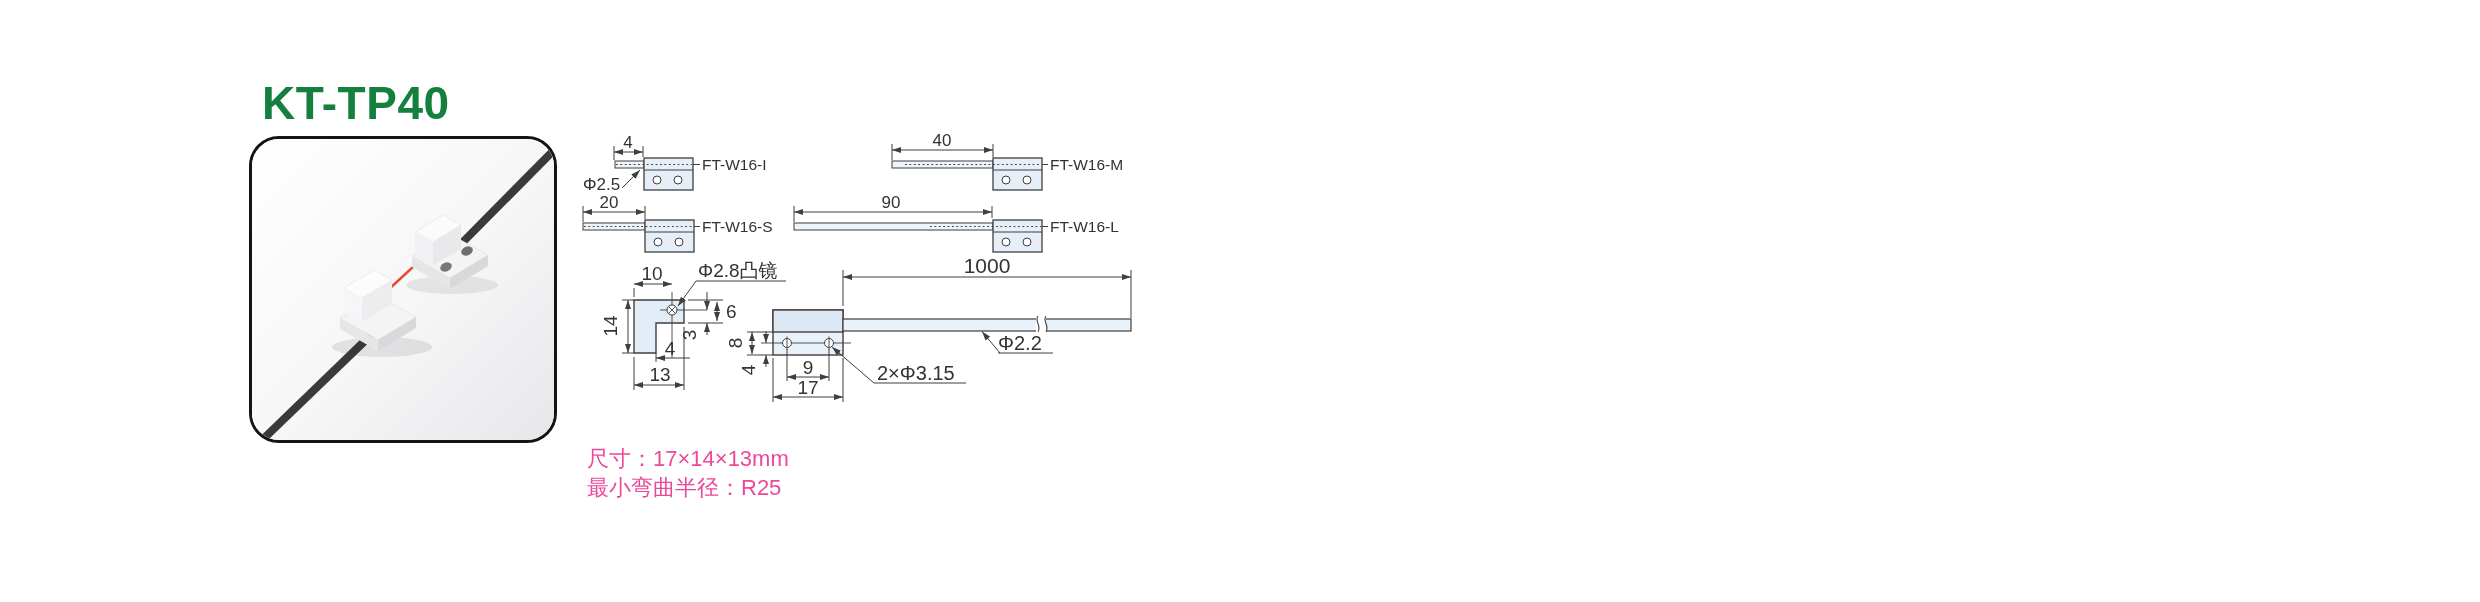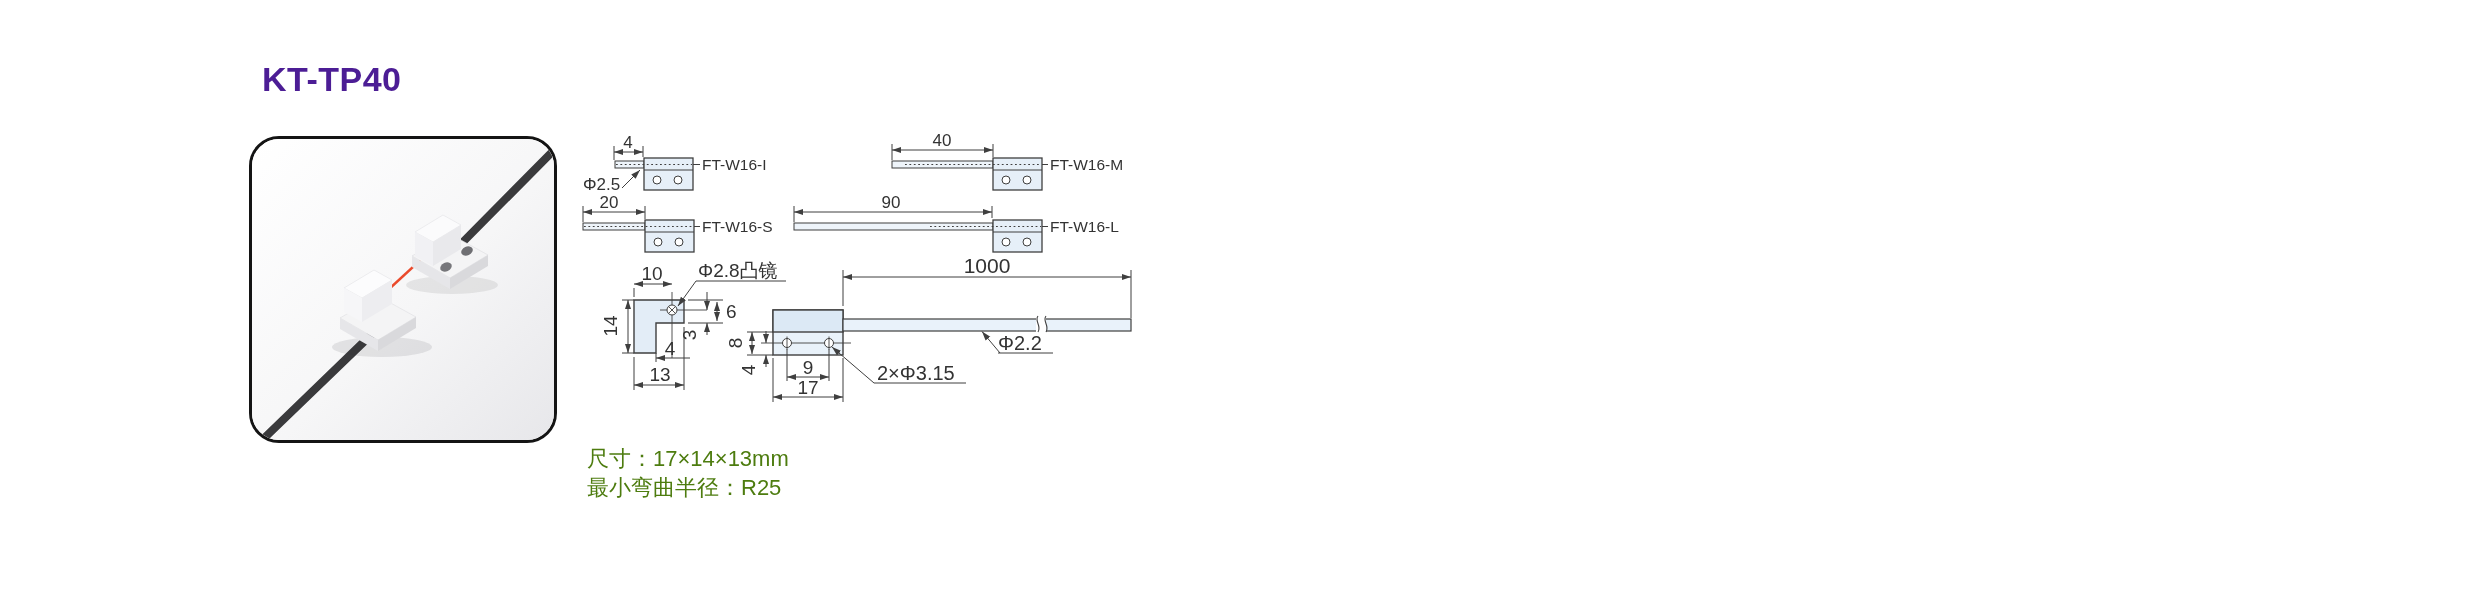--- a/index.html
+++ b/index.html
@@ -1,22 +1,22 @@
 <!DOCTYPE html>
 <html><head>
 <meta charset="utf-8">
 <style>
   html,body{margin:0;padding:0;background:#ffffff;}
   body{font-family:"Liberation Sans",sans-serif;}
   #stage{position:relative;width:2480px;height:602px;background:#ffffff;overflow:hidden;}
-  .title{position:absolute;left:262px;top:60px;font-size:34px;font-weight:700;color:#4c1d95;letter-spacing:0.5px;}
+  .title{position:absolute;left:262px;top:76px;font-size:46px;font-weight:700;color:#15803d;letter-spacing:0.5px;}
   .photo-frame{position:absolute;left:249px;top:136px;width:308px;height:307px;border:3px solid #141414;border-radius:30px;overflow:hidden;box-sizing:border-box;}
   .photo-frame svg{display:block;}
   .drawing{position:absolute;left:560px;top:120px;}
-  .specs{position:absolute;left:587px;top:444px;font-size:22px;color:#4d7c0f;line-height:29px;}
+  .specs{position:absolute;left:587px;top:444px;font-size:22px;color:#ec4899;line-height:29px;}
   svg text{font-family:"Liberation Sans",sans-serif;fill:#333333;}
   .dimtxt{font-size:17px;}
   .dimtxt-big{font-size:19px;}
   .lbl{font-size:15.5px;}
   .note{font-size:20px;}
   .len{font-size:21px;}
   .lens-lbl{font-size:19px;}
 </style>
 </head>
 <body>

